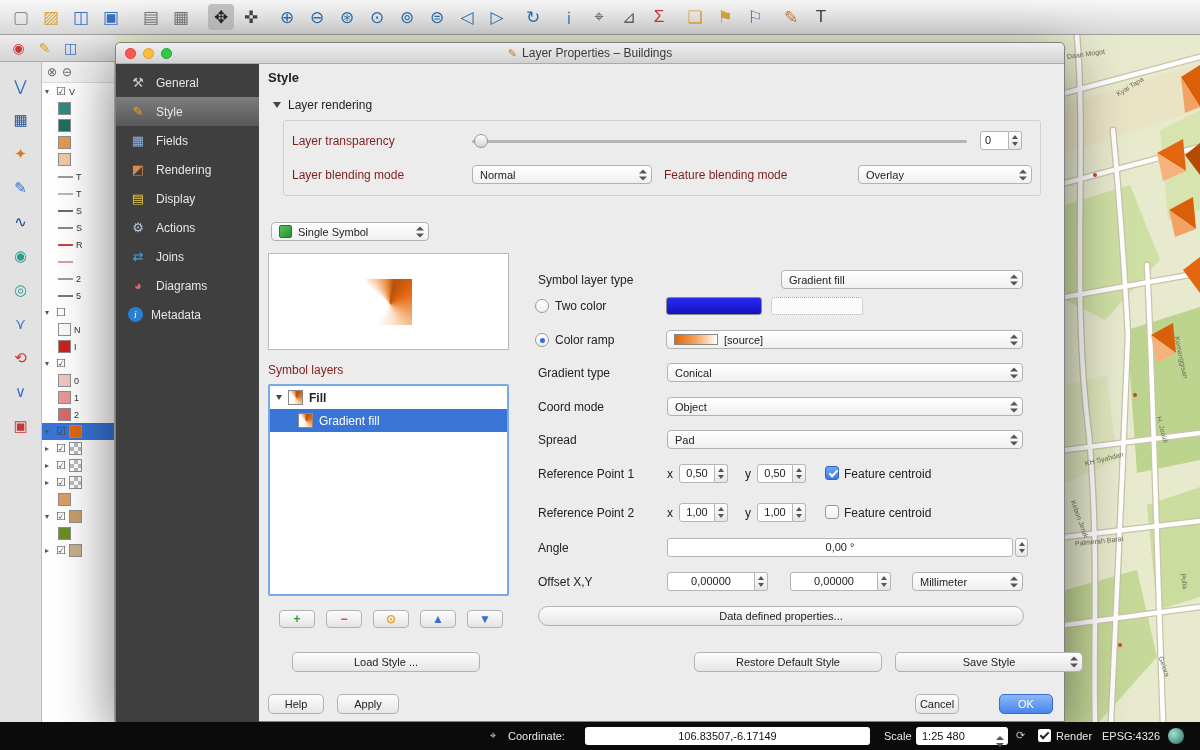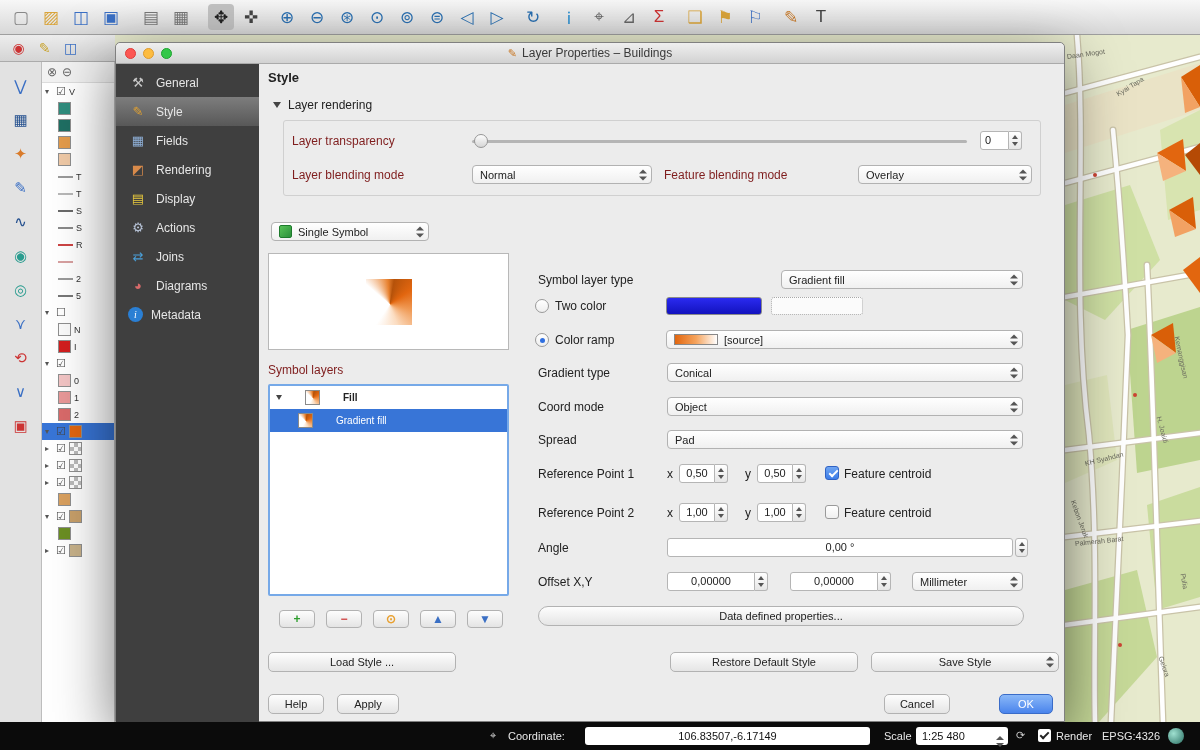--- a/index.html
+++ b/index.html
@@ -78,42 +78,42 @@
   .field{position:absolute;background:#fff;border:1px solid #b5b5b5;border-radius:3px;height:19px;line-height:17px;padding:0 5px;font-size:11px;}
 
   .ss-icon{width:13px;height:13px;margin-right:6px;background:linear-gradient(135deg,#57c257,#2a8f3a);border:1px solid #1d7a2c;border-radius:2px;flex:none;}
 
   .preview{position:absolute;left:9px;top:189px;width:241px;height:97px;background:#fff;border:1px solid #b8b8b8;display:flex;align-items:center;justify-content:center;}
   .symbol-conic{background:conic-gradient(from 10deg at 52% 55%, #b5520a 0deg, #e2660f 45deg, #f09a55 95deg, #fbdcc0 150deg, #ffffff 205deg, #ffffff 300deg, #e8812f 345deg, #b5520a 360deg);}
   .sym-lg{width:46px;height:46px;}
   .mini-symbol{width:15px;height:15px;border:1px solid #8a8a8a;flex:none;}
 
   .tree{position:absolute;left:9px;top:320px;width:241px;height:212px;background:#fff;border:2px solid #76a9e8;border-radius:2px;}
-  .tree-row{height:23px;display:flex;align-items:center;gap:23px;padding-left:6px;font-size:10px;}
+  .tree-row{height:23px;display:flex;align-items:center;gap:6px;padding-left:6px;font-size:12px;}
   .tree-row.sel{background:#3875d7;color:#fff;}
   .bold{font-weight:bold;}
 
   .tree-btns{position:absolute;left:20px;top:546px;display:flex;gap:11px;}
   .tbtn{width:36px;height:18px;border:1px solid #b2b2b2;border-radius:4px;background:linear-gradient(#fdfdfd,#e4e4e4);display:flex;align-items:center;justify-content:center;}
   .tbtn span{font-size:12px;font-weight:bold;line-height:12px;}
 
   .props{position:absolute;left:272px;top:206px;width:510px;height:365px;text-align:center;}
   .plbl{position:absolute;left:7px;font-size:12px;white-space:nowrap;}
   .radio{position:absolute;width:14px;height:14px;border:1px solid #9a9a9a;border-radius:50%;background:linear-gradient(#fff,#eee);}
   .radio.on::after{content:"";position:absolute;left:3.5px;top:3.5px;width:5px;height:5px;border-radius:50%;background:#2f6fe0;}
   .chk{position:absolute;width:14px;height:14px;border:1px solid #9a9a9a;border-radius:3px;background:linear-gradient(#fff,#f0f0f0);}
   .chk.on{background:linear-gradient(#6fa5f2,#3d7de8);border-color:#2f62c4;}
   .chk.on::after{content:"";position:absolute;left:2.5px;top:3px;width:7px;height:3px;border-left:2px solid #fff;border-bottom:2px solid #fff;transform:rotate(-45deg);}
   .colorbtn-blue{position:absolute;width:96px;height:18px;border:1px solid #8a8a8a;border-radius:3px;background:linear-gradient(#2a2af0,#1212be);}
   .colorbtn-white{position:absolute;width:92px;height:18px;border:1px dotted #a8a8a8;border-radius:3px;background:#fbfbfb;}
   .ramp-swatch{width:44px;height:11px;border:1px solid #888;background:linear-gradient(90deg,#e2660f,#f5a35c,#ffffff);margin-right:6px;flex:none;}
 
   .data-def-btn{position:absolute;left:7px;top:336px;width:486px;height:20px;border:1px solid #b2b2b2;border-radius:10px;background:linear-gradient(#fdfdfd,#e5e5e5);font-size:11px;display:flex;align-items:center;justify-content:center;}
 
-  .style-btn{position:absolute;top:588px;width:188px;height:20px;border:1px solid #b2b2b2;border-radius:5px;background:linear-gradient(#fdfdfd,#e5e5e5);font-size:11px;display:flex;align-items:center;justify-content:center;}
+  .style-btn{position:absolute;top:588px;width:188px;height:20px;border:1px solid #b2b2b2;border-radius:5px;background:linear-gradient(#fdfdfd,#e5e5e5);font-size:11px;display:flex;align-items:center;justify-content:center;margin-left:24px;}
   .footer-btn{position:absolute;top:630px;height:20px;border:1px solid #b2b2b2;border-radius:5px;background:linear-gradient(#fdfdfd,#e5e5e5);font-size:11px;display:flex;align-items:center;justify-content:center;}
   .footer-btn.primary{background:linear-gradient(#8ab8f8,#4a84ec);border-color:#3a6cc8;color:#fff;}
 
   
   .statusbar{position:absolute;left:0;top:722px;width:1200px;height:28px;background:#0b0b0b;color:#e8e8e8;font-size:11px;z-index:6;}
   .statusbar .abs{position:absolute;white-space:nowrap;}
   .sb-input{position:absolute;background:#fff;color:#111;border-radius:3px;height:18px;line-height:18px;text-align:center;font-size:11px;}
   .sb-combo{position:absolute;background:#fff;color:#111;border-radius:3px;height:18px;line-height:18px;font-size:11px;padding:0 16px 0 6px;}
   .chk-sb{position:absolute;width:13px;height:13px;background:#fff;border-radius:2px;}
   .chk-sb.on::after{content:"";position:absolute;left:2px;top:2.5px;width:7px;height:3px;border-left:2px solid #222;border-bottom:2px solid #222;transform:rotate(-45deg);}
@@ -651,21 +651,21 @@
     <div class="style-btn" style="left:411px">
       <span>Restore Default Style</span>
     </div>
 
     <div class="footer-btn" style="left:9px;width:56px">
       <span>Help</span>
     </div>
     <div class="footer-btn" style="left:78px;width:62px">
       <span>Apply</span>
     </div>
-    <div class="footer-btn" style="left:625px;width:66px">
+    <div class="footer-btn" style="left:656px;width:44px">
       <span>Cancel</span>
     </div>
     <div class="footer-btn primary" style="left:740px;width:54px">
       <span>OK</span>
     </div>
   </div>
 </div>
 
 <div class="statusbar">
   <span class="abs" style="left:490px;top:7px;color:#cccccc">⌖</span>

